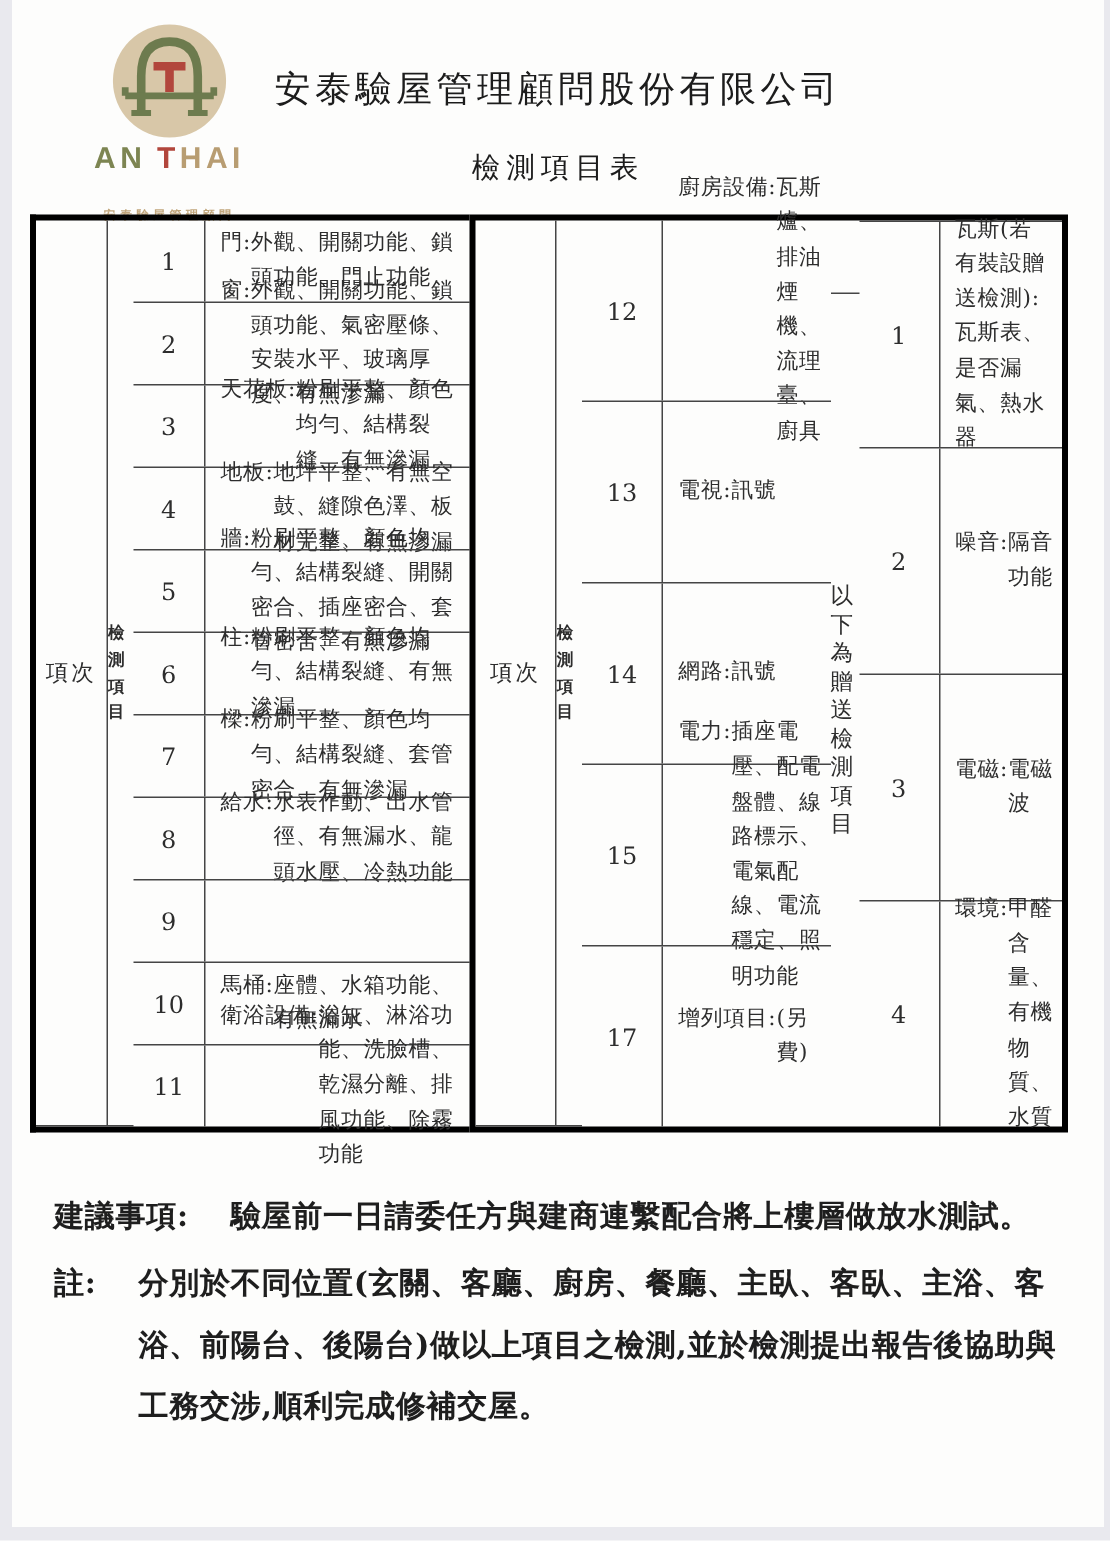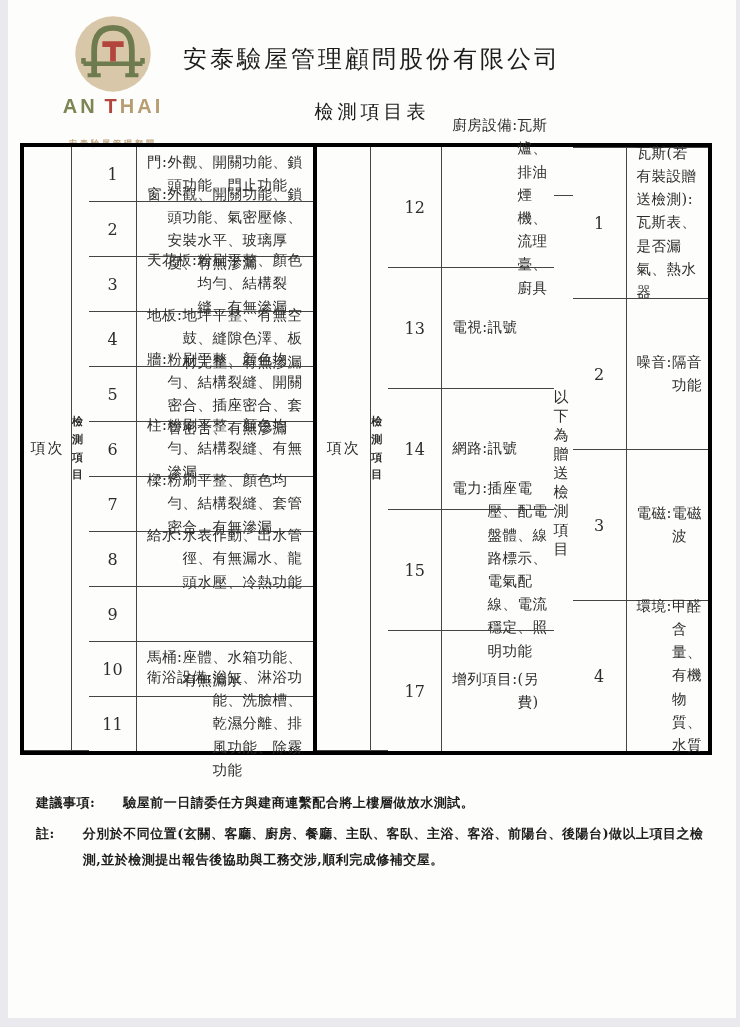--- a/index.html
+++ b/index.html
@@ -44,21 +44,21 @@
   .sec{display:flex;flex-direction:column;}
   .sec.top{flex:6;}
   .sec.bonus{flex:4;}
   .sec.top .tr + .tr{border-top:1px solid #454545;}
   .sec.bonus .tr{border-top:1px solid #454545;}
   .merged{flex:1;display:flex;align-items:center;justify-content:center;
           border-top:1px solid #454545;font-size:15px;letter-spacing:4px;margin-top:48px;}
 
   
   .notes{position:absolute;left:28px;top:790px;width:680px;font-weight:bold;
-         font-size:13px;letter-spacing:0.5px;color:#1e1e1e;}
+         font-size:20px;letter-spacing:0.5px;color:#1e1e1e;}
   .note{display:flex;align-items:flex-start;line-height:2.05;}
   .note .nlbl{white-space:nowrap;}
   .note .ntxt{flex:1;margin-left:28px;}
   .note.suggestion{margin-bottom:4px;}
 </style>
 </head>
 <body>
 
 <div class="screen">
   <div class="sheet">

